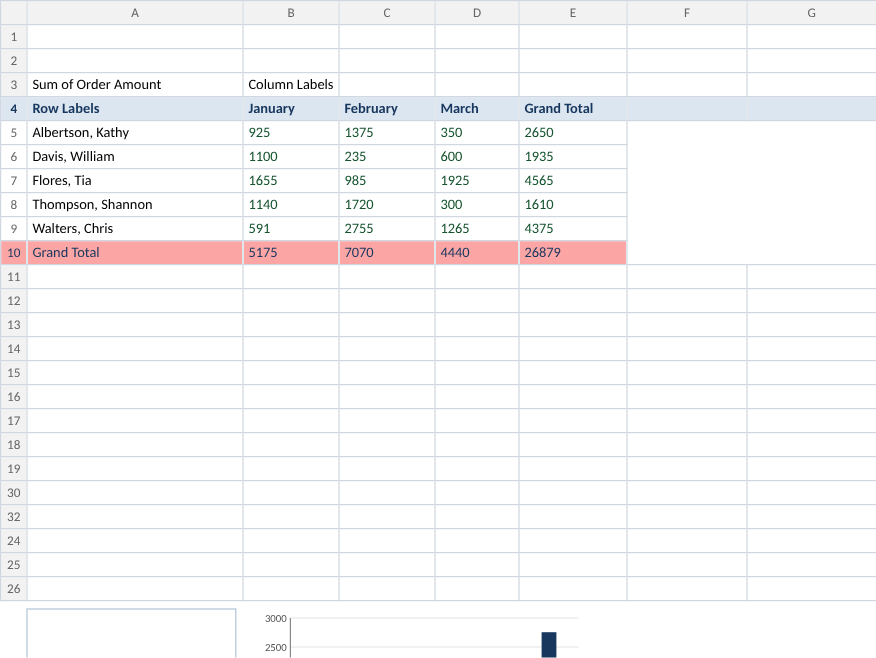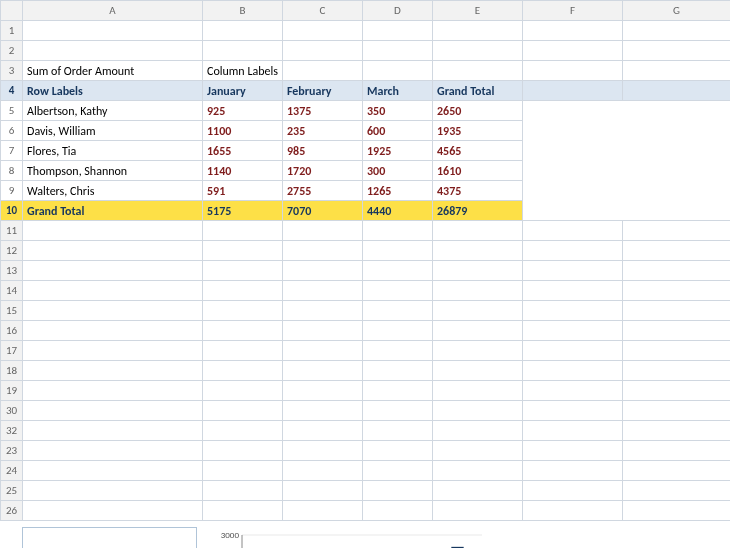--- a/index.html
+++ b/index.html
@@ -38,24 +38,24 @@
       text-align: center;
       font-size: 11px;
       height: 18px;
     }
     .pivot-label-row td {
       background: #dce6f1;
       font-weight: bold;
       color: #17375e;
     }
     .pivot-data-row td { background: #fff; }
-    .pivot-data-row td.highlight { color: #7f1d1d; font-weight: bold; }
+    .pivot-data-row td.highlight { color: #14532d; }
     .pivot-total-row td {
-      background: #fde047;
-      font-weight: bold;
+      background: #fca5a5;
+      font-weight: normal;
       color: #17375e;
     }
     .num { text-align: left; }
     .col-a { width: 22px; }
     .col-b { width: 180px; }
     .col-c { width: 80px; }
     .col-d { width: 80px; }
     .col-e { width: 70px; }
     .col-f { width: 90px; }
     .col-g { width: 100px; }
@@ -311,30 +311,20 @@
         <td></td>
         <td></td>
         <td></td>
         <td></td>
         <td></td>
         <td></td>
         <td></td>
       </tr>
       <tr>
         <td class="row-header">32</td>
-        <td></td>
-        <td></td>
-        <td></td>
-        <td></td>
-        <td></td>
-        <td></td>
-        <td></td>
-      </tr>
-      <tr>
-        <td class="row-header">23</td>
         <td></td>
         <td></td>
         <td></td>
         <td></td>
         <td></td>
         <td></td>
         <td></td>
       </tr>
       <tr>
         <td class="row-header">24</td>

